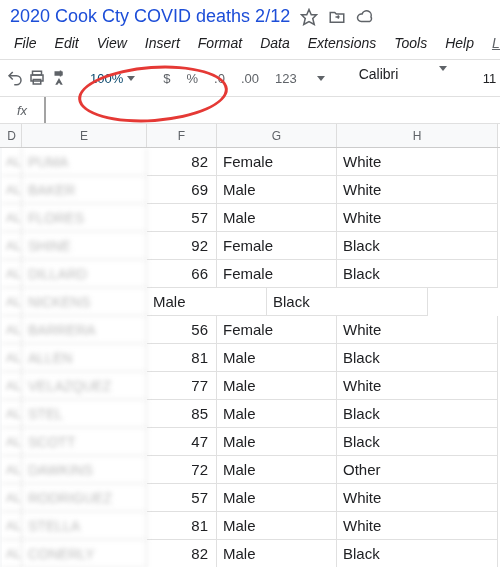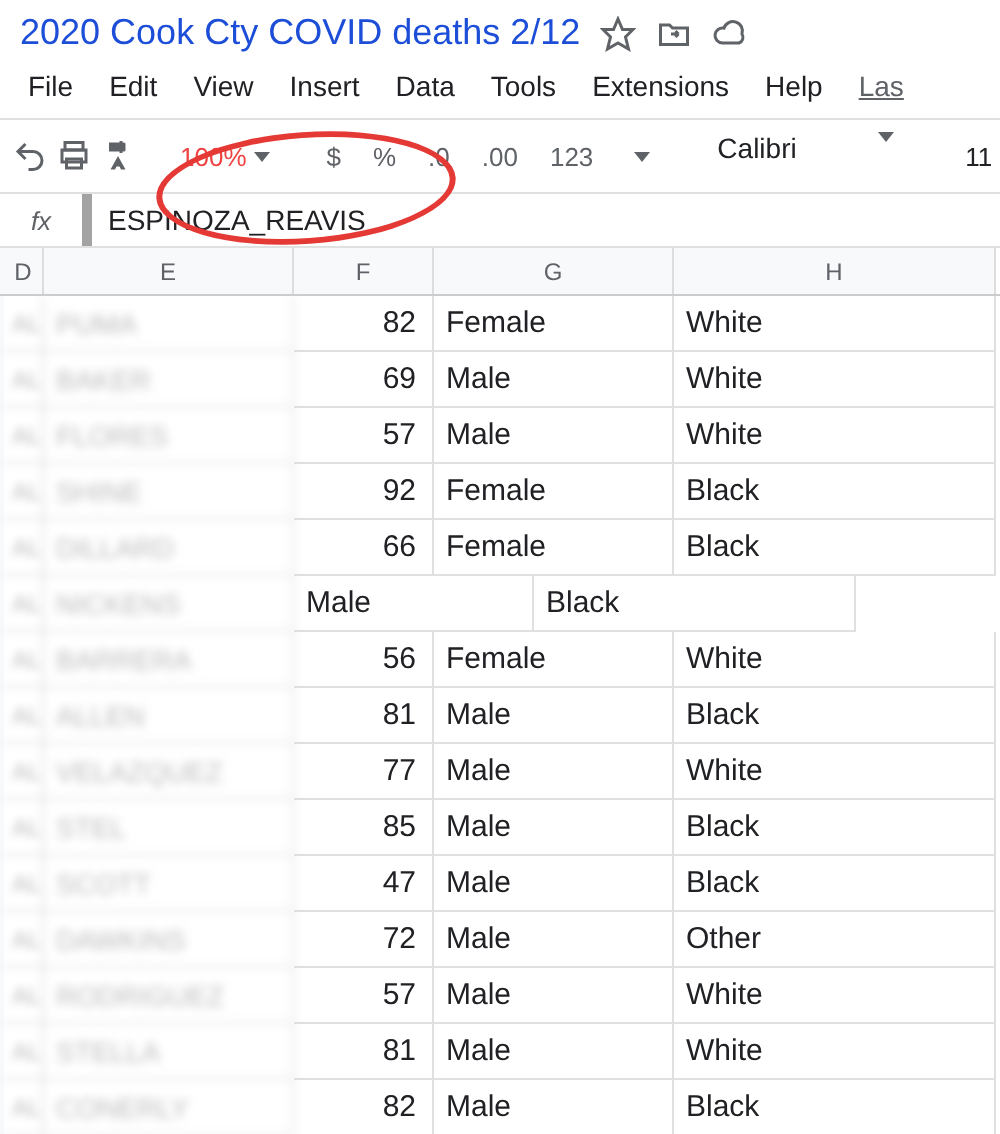--- a/index.html
+++ b/index.html
@@ -34,20 +34,21 @@
     display: flex;
     gap: 2px;
     padding: 2px 6px 4px 6px;
     font-size: 14px;
     color: #202124;
   }
   .menubar .menu-item {
     padding: 4px 8px;
     border-radius: 4px;
     cursor: pointer;
+    font-style: italic;
   }
   .menubar .menu-item.trunc {
     text-decoration: underline;
     color: #5f6368;
   }
   .divider {
     height: 1px;
     background: #e0e0e0;
     margin-left: 0;
   }
@@ -67,21 +68,21 @@
     cursor: pointer;
   }
   .tb-sep {
     width: 1px; height: 20px;
     background: #e0e0e0;
     margin: 0 4px;
   }
   .tb-zoom {
     display: flex; align-items: center;
     padding: 0 6px; height: 24px;
-    font-size: 13px; color: #ef4444;
+    font-size: 13px; color: #0c4a6e;
     gap: 4px;
     cursor: pointer;
   }
   .tb-text {
     padding: 0 6px;
     color: #5f6368;
     font-size: 13px;
   }
   .tb-fmt {
     display: flex; align-items: center;
@@ -113,21 +114,21 @@
     height: 28px;
     border-top: 1px solid #e0e0e0;
     border-bottom: 1px solid #e0e0e0;
   }
   .fx-label {
     width: 46px;
     text-align: center;
     font-style: italic;
     color: #5f6368;
     font-size: 13px;
-    border-right: 5px solid #a3a3a3;
+    border-right: 2px solid #a3a3a3;
     height: 100%;
     display:flex; align-items:center; justify-content:center;
     cursor: pointer;
   }
   .formula-input {
     flex: 1;
     border: none;
     outline: none;
     padding: 0 8px;
     font-size: 14px;
@@ -234,23 +235,24 @@
         <path d="M7 18a5 5 0 1 1 1-9.9A6 6 0 0 1 20 12a4 4 0 0 1-2 6H7z"></path>
       </svg>
   </span>
 </div>
 
 <div class="menubar">
   <span class="menu-item">File</span>
   <span class="menu-item">Edit</span>
   <span class="menu-item">View</span>
   <span class="menu-item">Insert</span>
+  <span class="menu-item">Format</span>
   <span class="menu-item">Data</span>
+  <span class="menu-item">Extensions</span>
   <span class="menu-item">Tools</span>
-  <span class="menu-item">Extensions</span>
   <span class="menu-item">Help</span>
   <span class="menu-item trunc">Las</span>
 </div>
 
 <div class="divider"></div>
 
 <div class="toolbar">
   <span class="tb-btn">
     <svg width="18" height="18" viewBox="0 0 24 24" fill="none" stroke="#5f6368" stroke-width="2">
         <path d="M9 14 4 9l5-5"></path>
@@ -293,21 +295,20 @@
     <svg width="8" height="5" viewBox="0 0 8 5">
         <path d="M0 0l4 5 4-5z" fill="#5f6368"></path>
       </svg>
   </span>
   <span class="tb-sep"></span>
   <span class="tb-fsize">11</span>
 </div>
 
 <div class="formula-bar">
   <span class="fx-label">fx</span>
-  <input class="formula-input" value="ESPINOZA_REAVIS" style="">
 </div>
 
 <div class="col-headers">
   <div class="corner-box"></div>
   <div class="ch col-D">D</div>
   <div class="ch col-E">E</div>
   <div class="ch col-F">F</div>
   <div class="ch col-G">G</div>
   <div class="ch col-H">H</div>
 </div>

